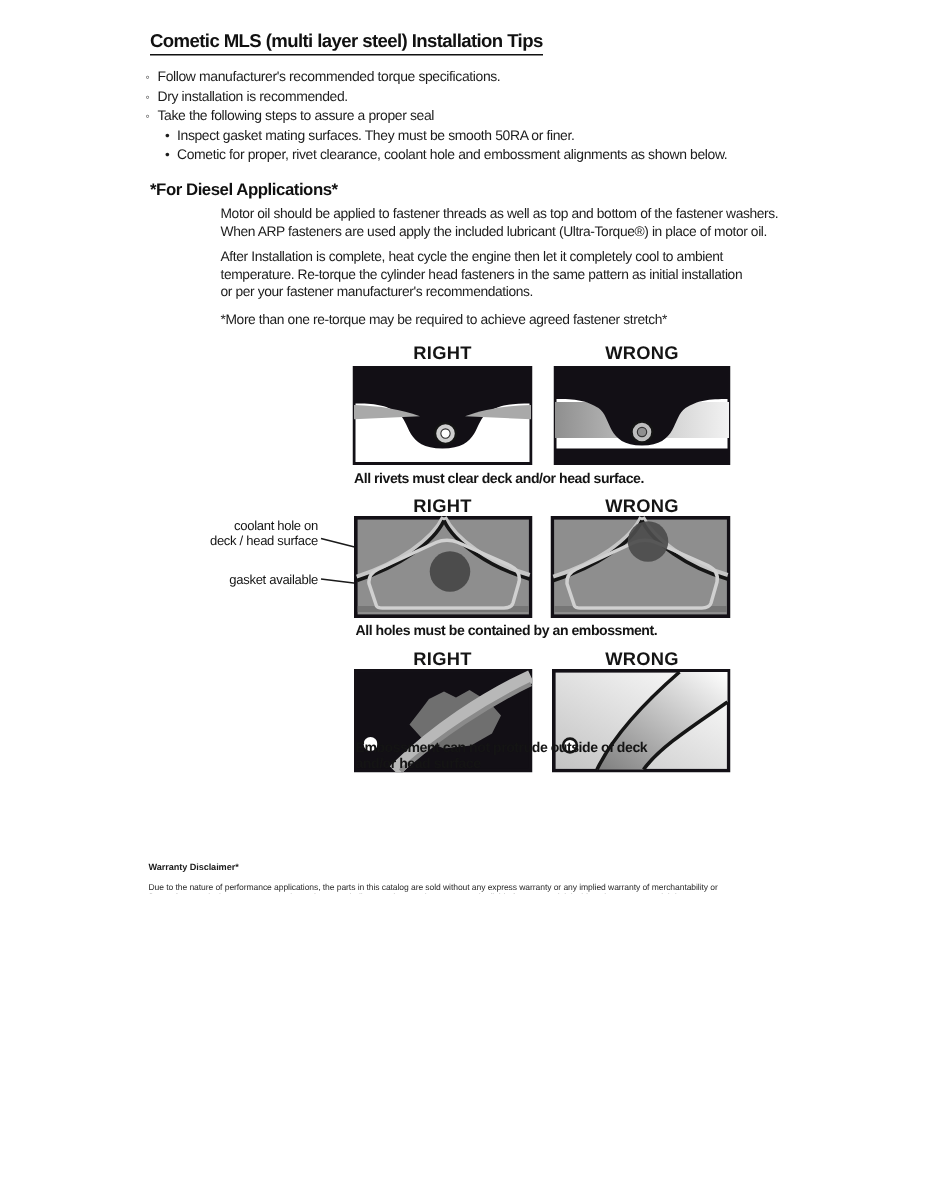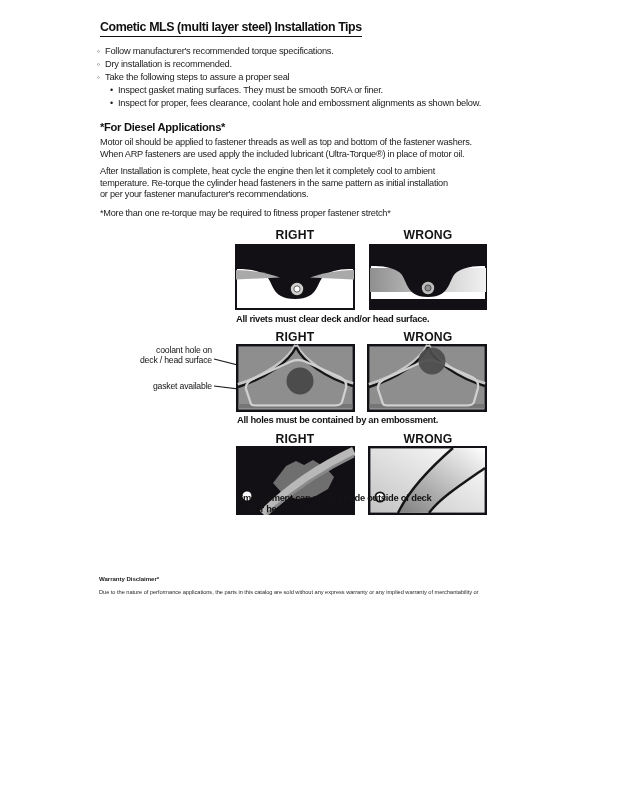--- a/index.html
+++ b/index.html
@@ -11,21 +11,21 @@
   .title{left:100px;top:20px;font-size:12.4px;font-weight:bold;letter-spacing:-0.4px;
          color:#111;border-bottom:1.6px solid #111;padding-bottom:2px;display:inline-block;}
 
   .bullets{left:97px;top:45px;font-size:9.3px;letter-spacing:-0.25px;line-height:13px;width:470px;}
   .b-row{display:flex;}
   .b-glyph{width:8px;flex:0 0 8px;text-align:left;font-size:8px;line-height:13px;}
   .sub{margin-left:13px;}
   .sub .b-glyph{font-size:9px;}
 
   .h2{left:100px;top:121px;font-size:11.2px;font-weight:bold;letter-spacing:-0.3px;color:#111;}
-  .para{font-size:9.2px;letter-spacing:-0.25px;line-height:11.6px;width:460px;}
+  .para{font-size:9.2px;letter-spacing:-0.25px;line-height:11.6px;width:460px;margin-left:47px;}
   .p1{left:100px;top:137px;}
   .p2{left:100px;top:166px;}
   .p3{left:100px;top:208px;}
 
   .rw{font-size:12.2px;font-weight:bold;letter-spacing:0.2px;color:#141414;text-align:center;width:100px;}
   .cap{font-size:9.4px;font-weight:bold;letter-spacing:-0.3px;color:#141414;line-height:11px;}
 
   .ann{font-size:8.7px;letter-spacing:-0.2px;line-height:10px;text-align:right;width:112px;color:#141414;}
 
   .legal{left:99px;top:576px;width:462px;font-size:5.7px;letter-spacing:-0.05px;line-height:6.9px;color:#2a2a2a;}
@@ -53,31 +53,31 @@
     <div class="b-row">
       <span class="b-glyph">◦</span>
       <span>Take the following steps to assure a proper seal</span>
     </div>
     <div class="b-row sub">
       <span class="b-glyph">•</span>
       <span>Inspect gasket mating surfaces.  They must be smooth 50RA or finer.</span>
     </div>
     <div class="b-row sub">
       <span class="b-glyph">•</span>
-      <span>Inspect for proper, fees clearance, coolant hole and embossment alignments as shown below.</span>
+      <span>Cometic for proper, rivet clearance, coolant hole and embossment alignments as shown below.</span>
     </div>
   </div>
 
   <div class="abs h2">*For Diesel Applications*</div>
   <div class="abs para pre p1">Motor oil should be applied to fastener threads as well as top and bottom of the fastener washers.
 When ARP fasteners are used apply the included lubricant (Ultra-Torque®) in place of motor oil.</div>
   <div class="abs para pre p2">After Installation is complete, heat cycle the engine then let it completely cool to ambient
 temperature. Re-torque the cylinder head fasteners in the same pattern as initial installation
 or per your fastener manufacturer's recommendations.</div>
-  <div class="abs para p3">*More than one re-torque may be required to fitness proper fastener stretch*</div>
+  <div class="abs para p3">*More than one re-torque may be required to achieve agreed fastener stretch*</div>
 
   <div class="abs rw" style="left:245px;top:228px;">RIGHT</div>
   <div class="abs rw" style="left:378px;top:228px;">WRONG</div>
 
   <svg class="abs" style="left:235px;top:244px;" width="120" height="66" viewBox="0 0 120 66">
     <rect x="1" y="1" width="118" height="64" fill="#ffffff" stroke="#131016" stroke-width="2"></rect>
     <path d="M1,1 H119 V25 C105,25 98,26 90,31 C81,37 85,55 60,55 C35,55 39,37 30,31 C22,26 15,25 1,25 Z" fill="#120f15"></path>
     <path d="M1,26 C19,26.5 32,29 45,33.5 L1,35.5 Z" fill="#a9a9a9"></path>
     <path d="M119,26 C101,26.5 88,29 75,33.5 L119,35.5 Z" fill="#a9a9a9"></path>
     <circle cx="62" cy="45" r="7" fill="#cfcfcf" stroke="#141414" stroke-width="1.6"></circle>

